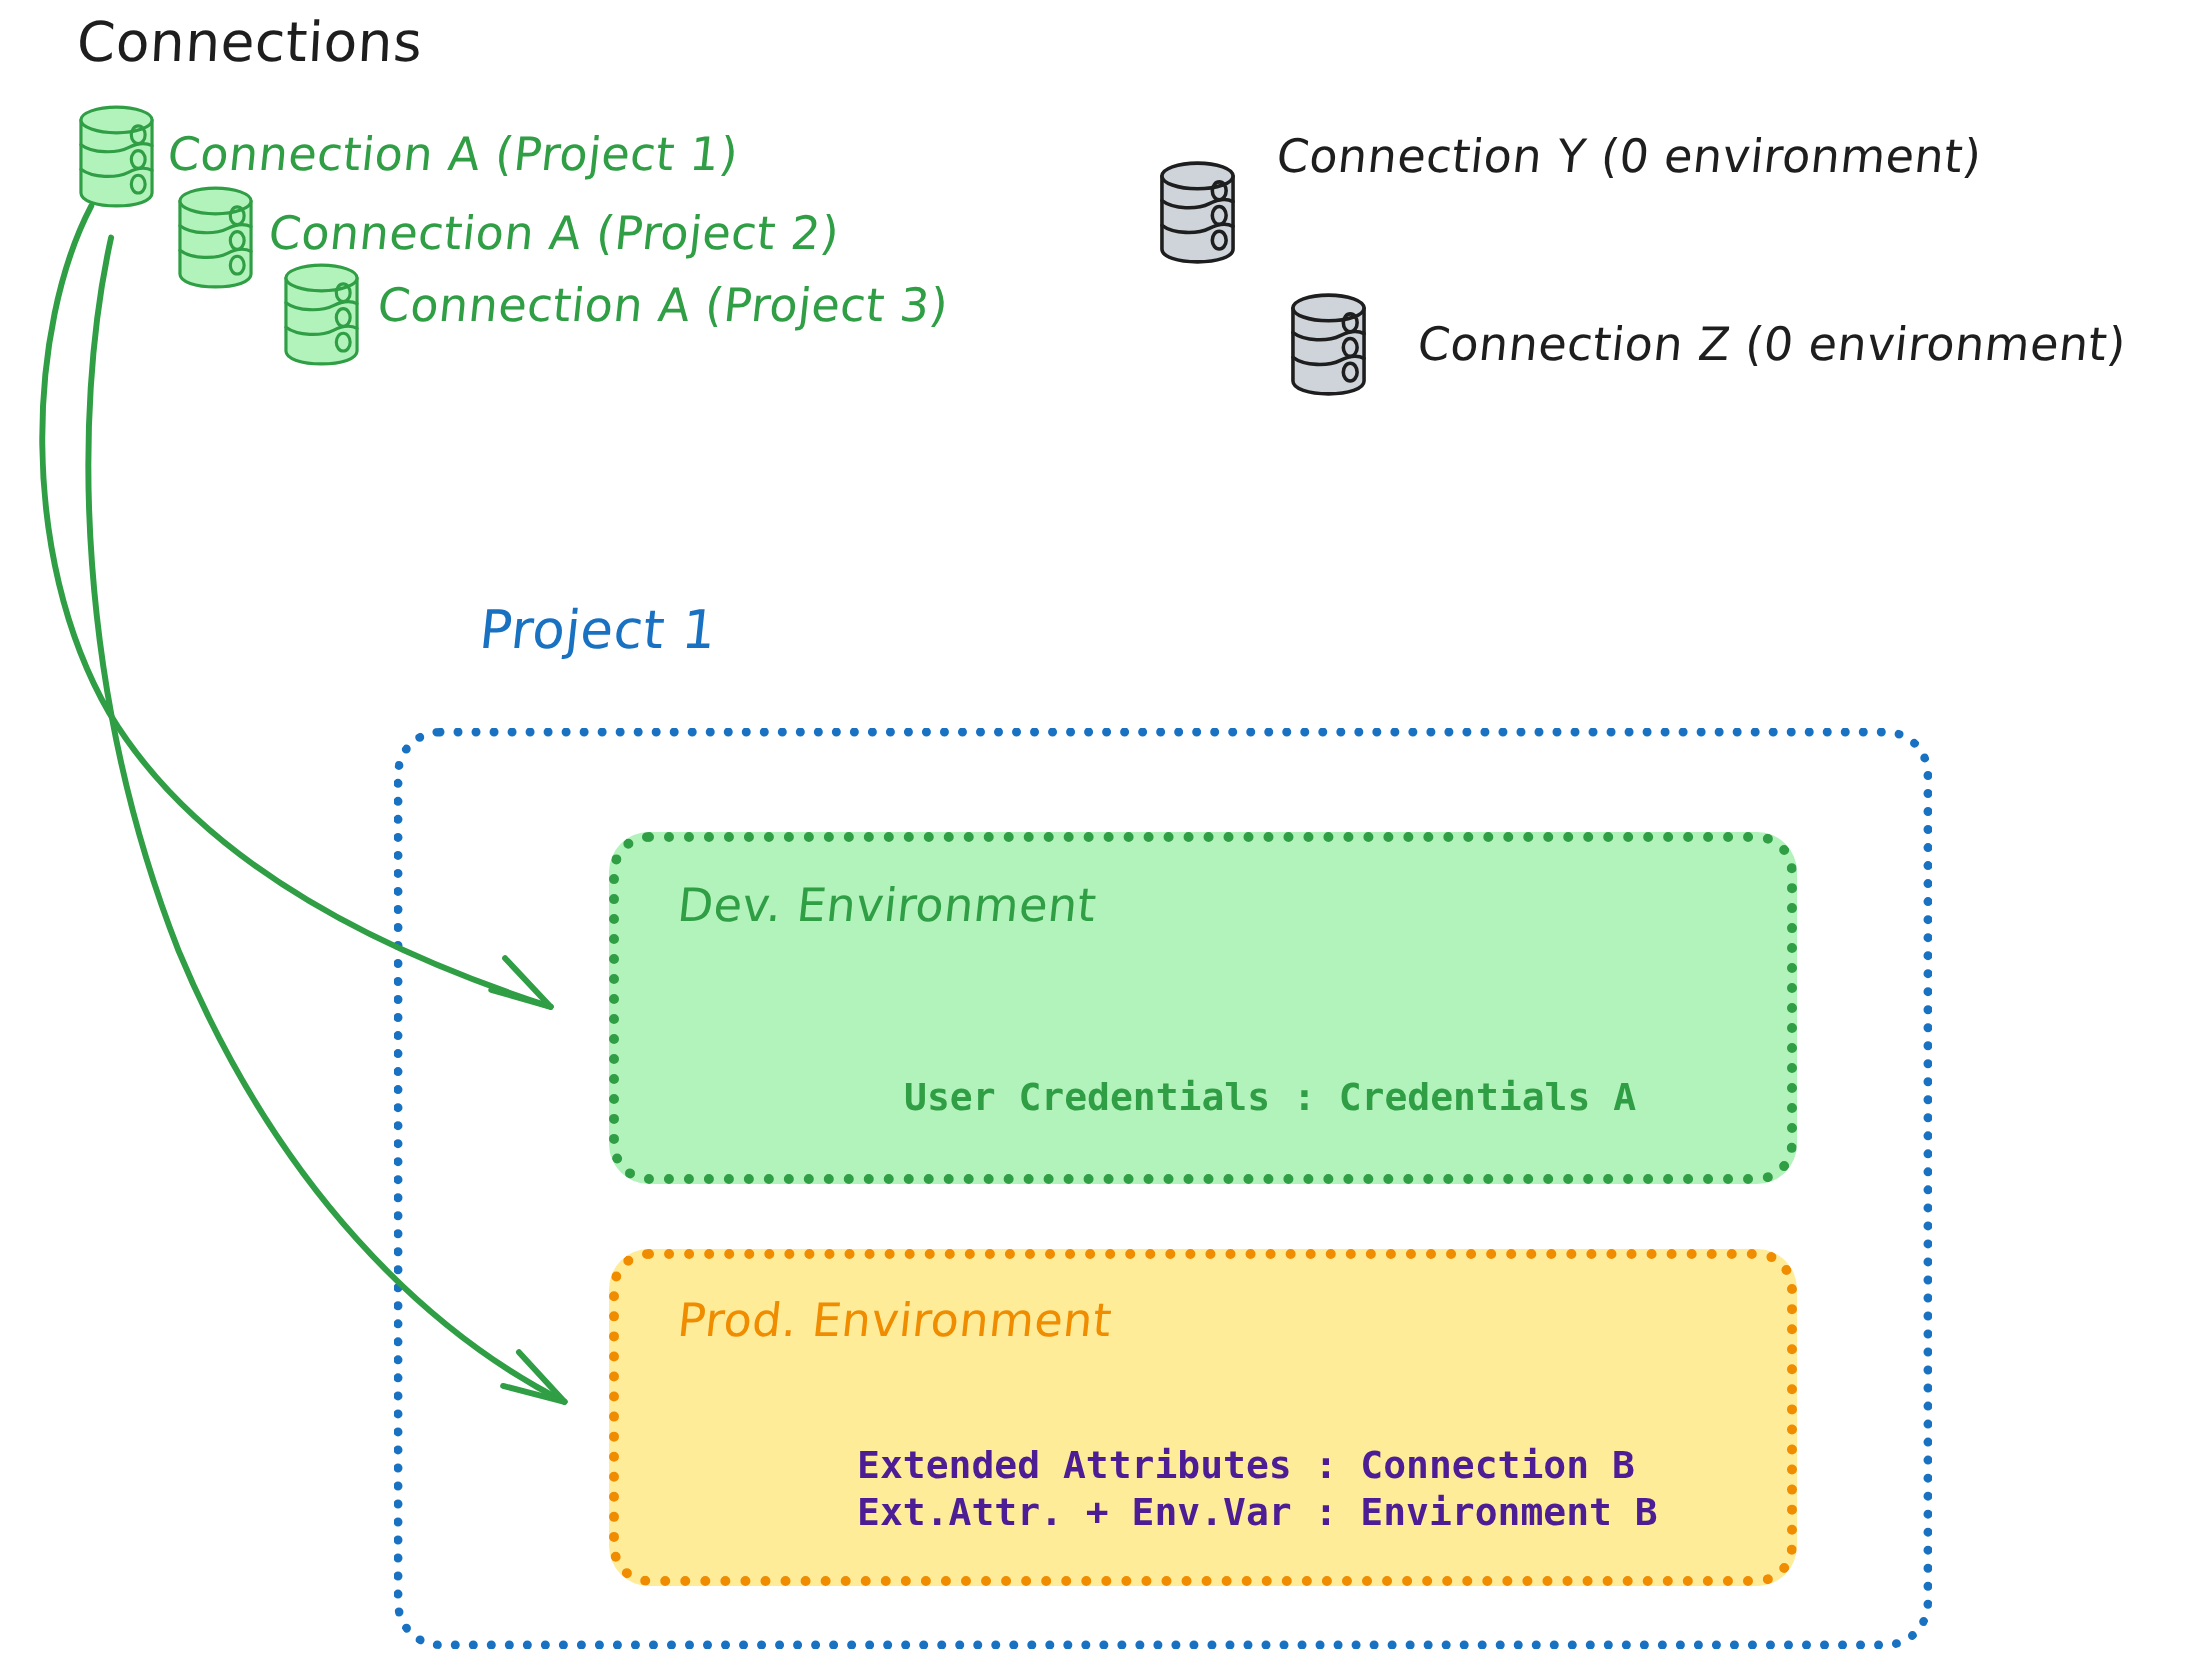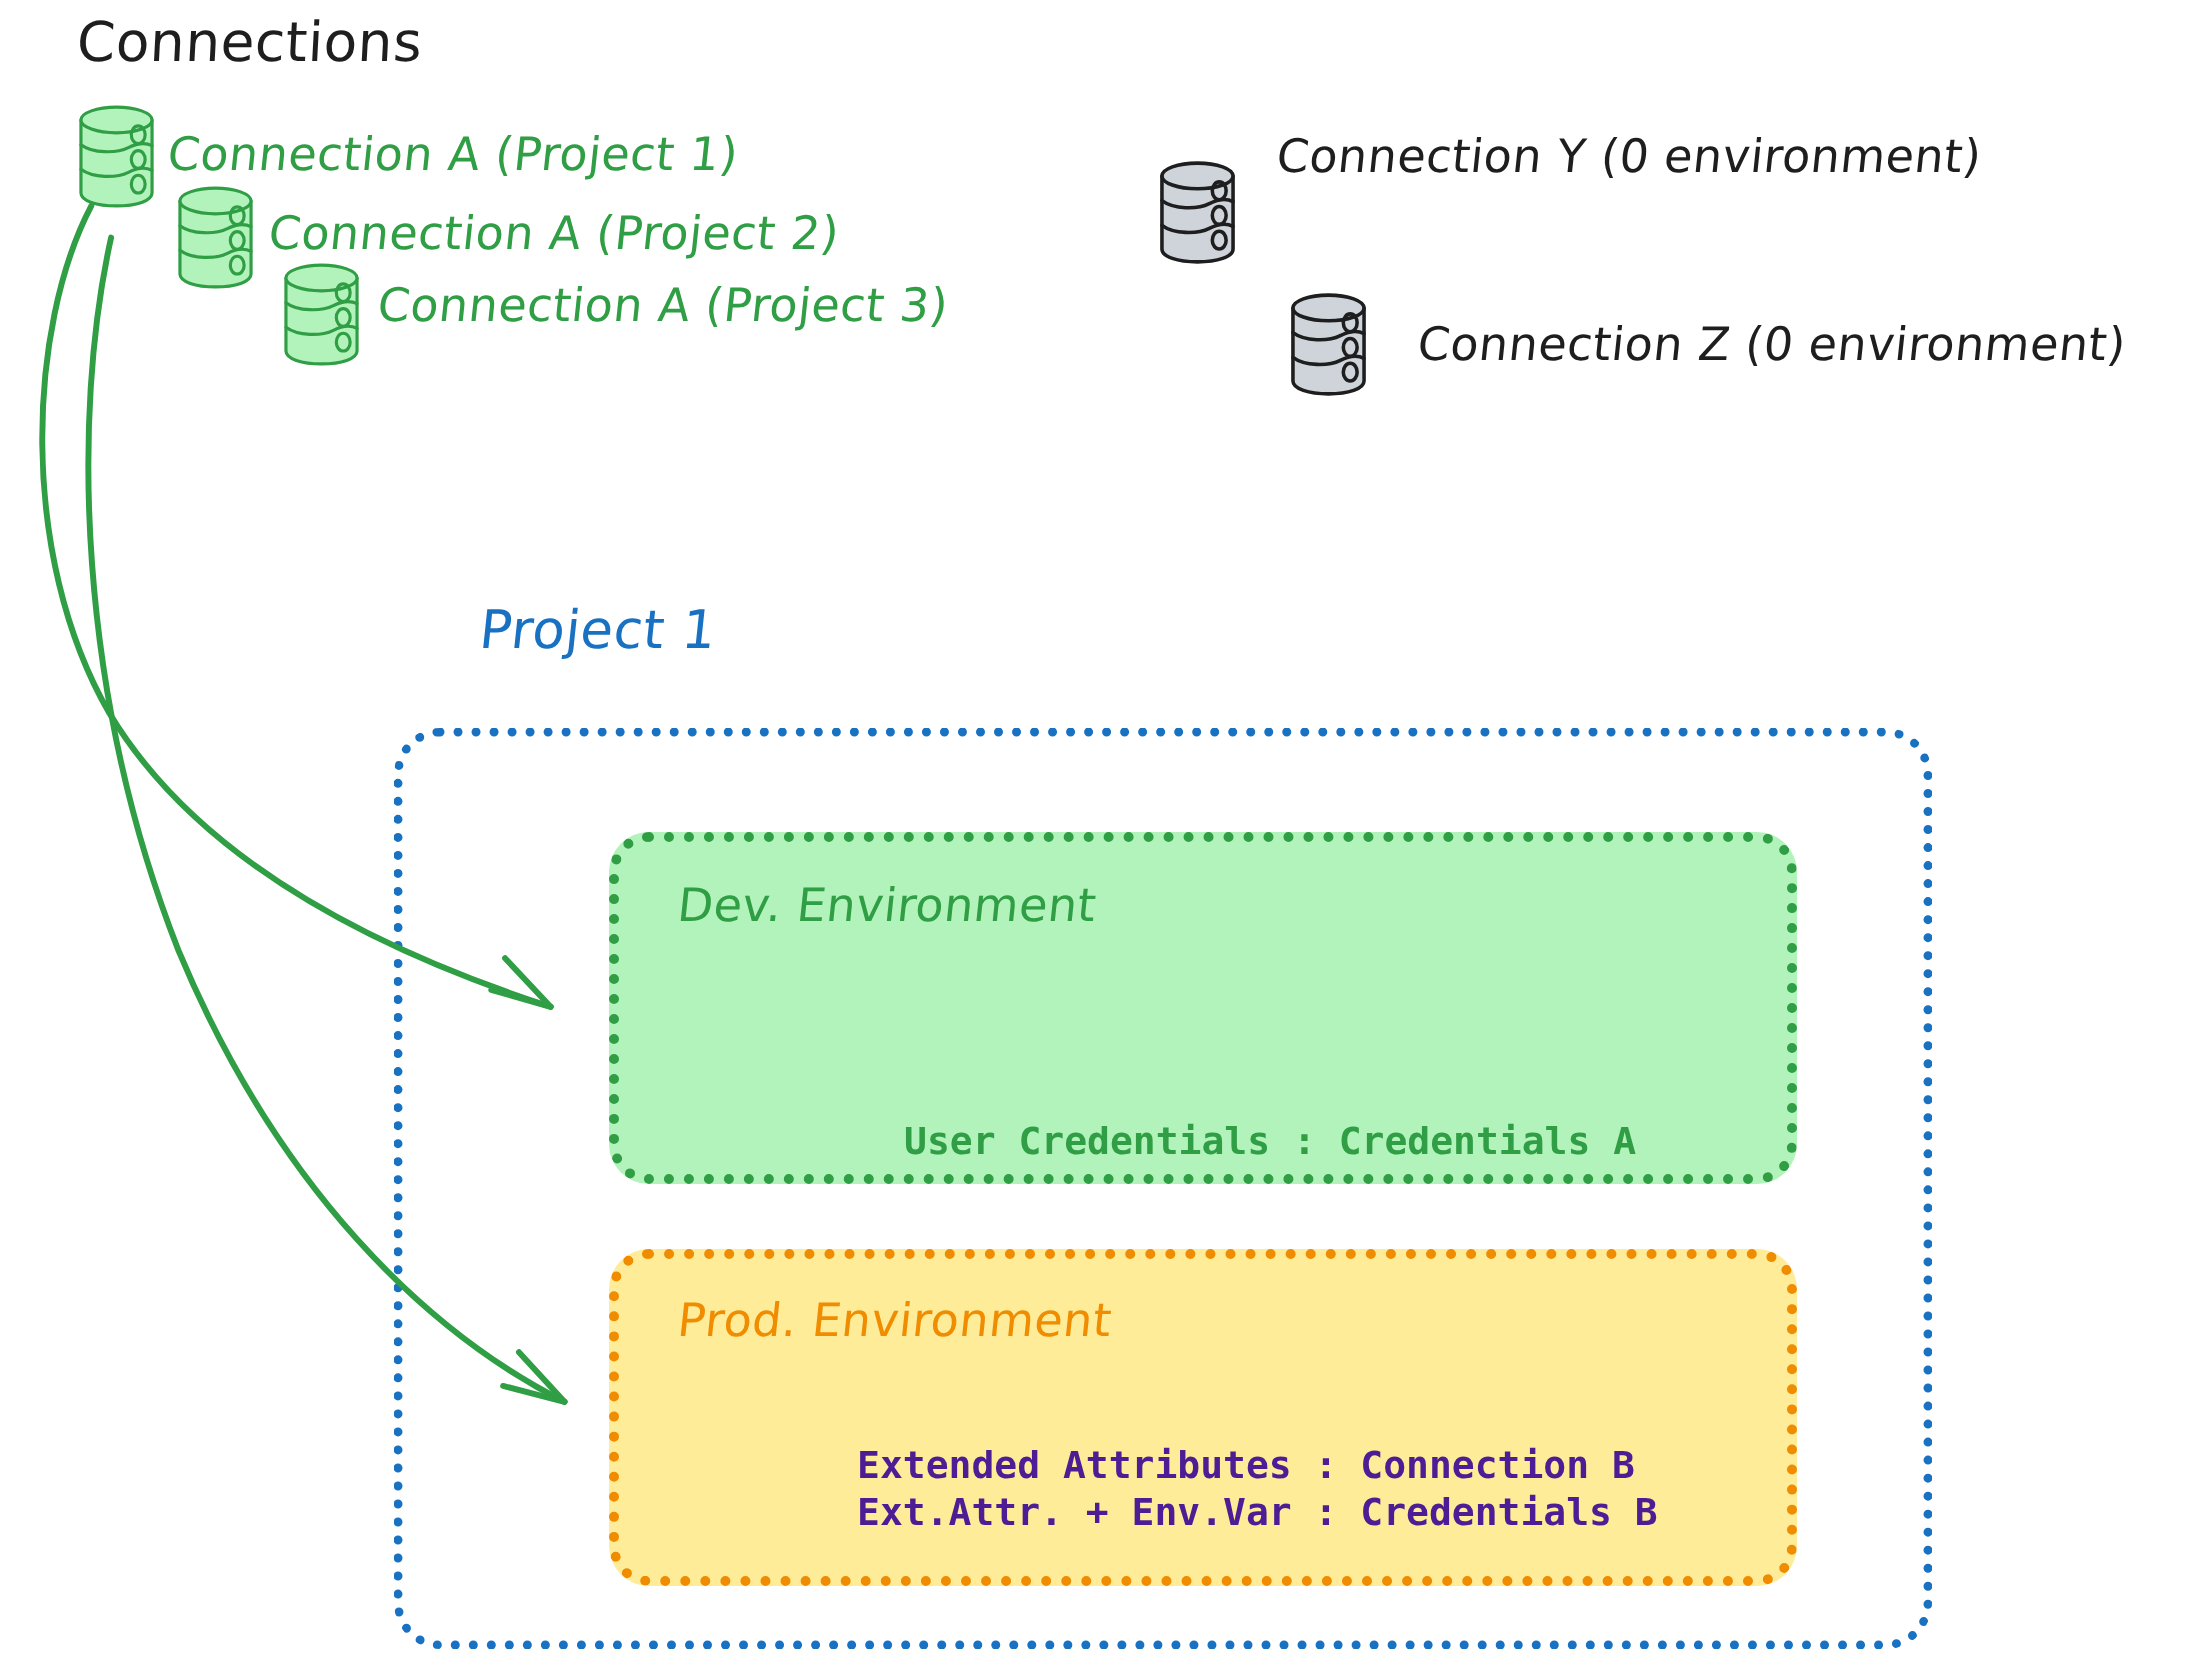--- a/index.html
+++ b/index.html
@@ -92,21 +92,20 @@
   .env-title-orange {
     left: 59px; top: 34px;
     font-size: 46px;
     color: #f08c00;
     transform: skewX(-6deg);
   }
 
   .mono-green {
     font-size: 38px;
     color: #2f9e44;
-    margin-top: 44px;
   }
   .mono-red {
     font-size: 38px;
     color: #4c1d95;
     line-height: 1.22;
   }
 
   
   svg.overlay {
     position: absolute;
@@ -193,21 +192,21 @@
   <div class="dotted-box" id="project-box"></div>
 
   <div class="dotted-box" id="dev-box">
     <div class="abs hand env-title-green">Dev. Environment</div>
     <div class="abs mono mono-green" style="left:285px; top:233px;">User Credentials : Credentials A</div>
   </div>
 
   <div class="dotted-box" id="prod-box">
     <div class="abs hand env-title-orange">Prod. Environment</div>
     <div class="abs mono mono-red" style="left:238px; top:183px;">Extended Attributes : Connection B</div>
-    <div class="abs mono mono-red" style="left:238px; top:230px;">Ext.Attr. + Env.Var : Credentials B</div>
+    <div class="abs mono mono-red" style="left:238px; top:230px;">Ext.Attr. + Env.Var : Environment B</div>
   </div>
 
   <svg class="overlay" viewBox="0 0 2234 1691">
     <g stroke="#2f9e44" stroke-width="6" fill="none" stroke-linecap="round" stroke-linejoin="round">
 
       <g>
         <path d="M92 208 C 28 330, 18 560, 110 720 C 200 870, 380 960, 556 1017"></path>
         <path d="M556 1017 L 496 1000"></path>
         <path d="M556 1017 L 510 968"></path>
       </g>

